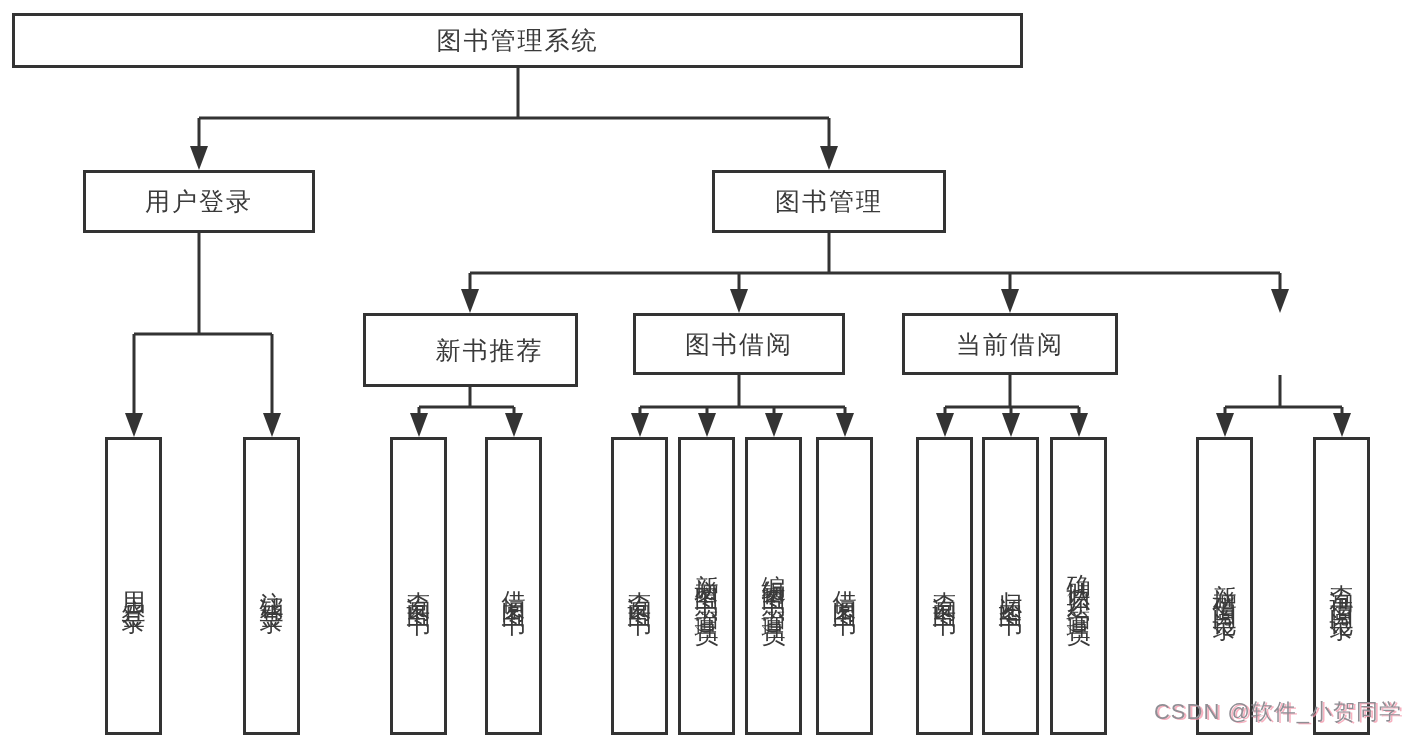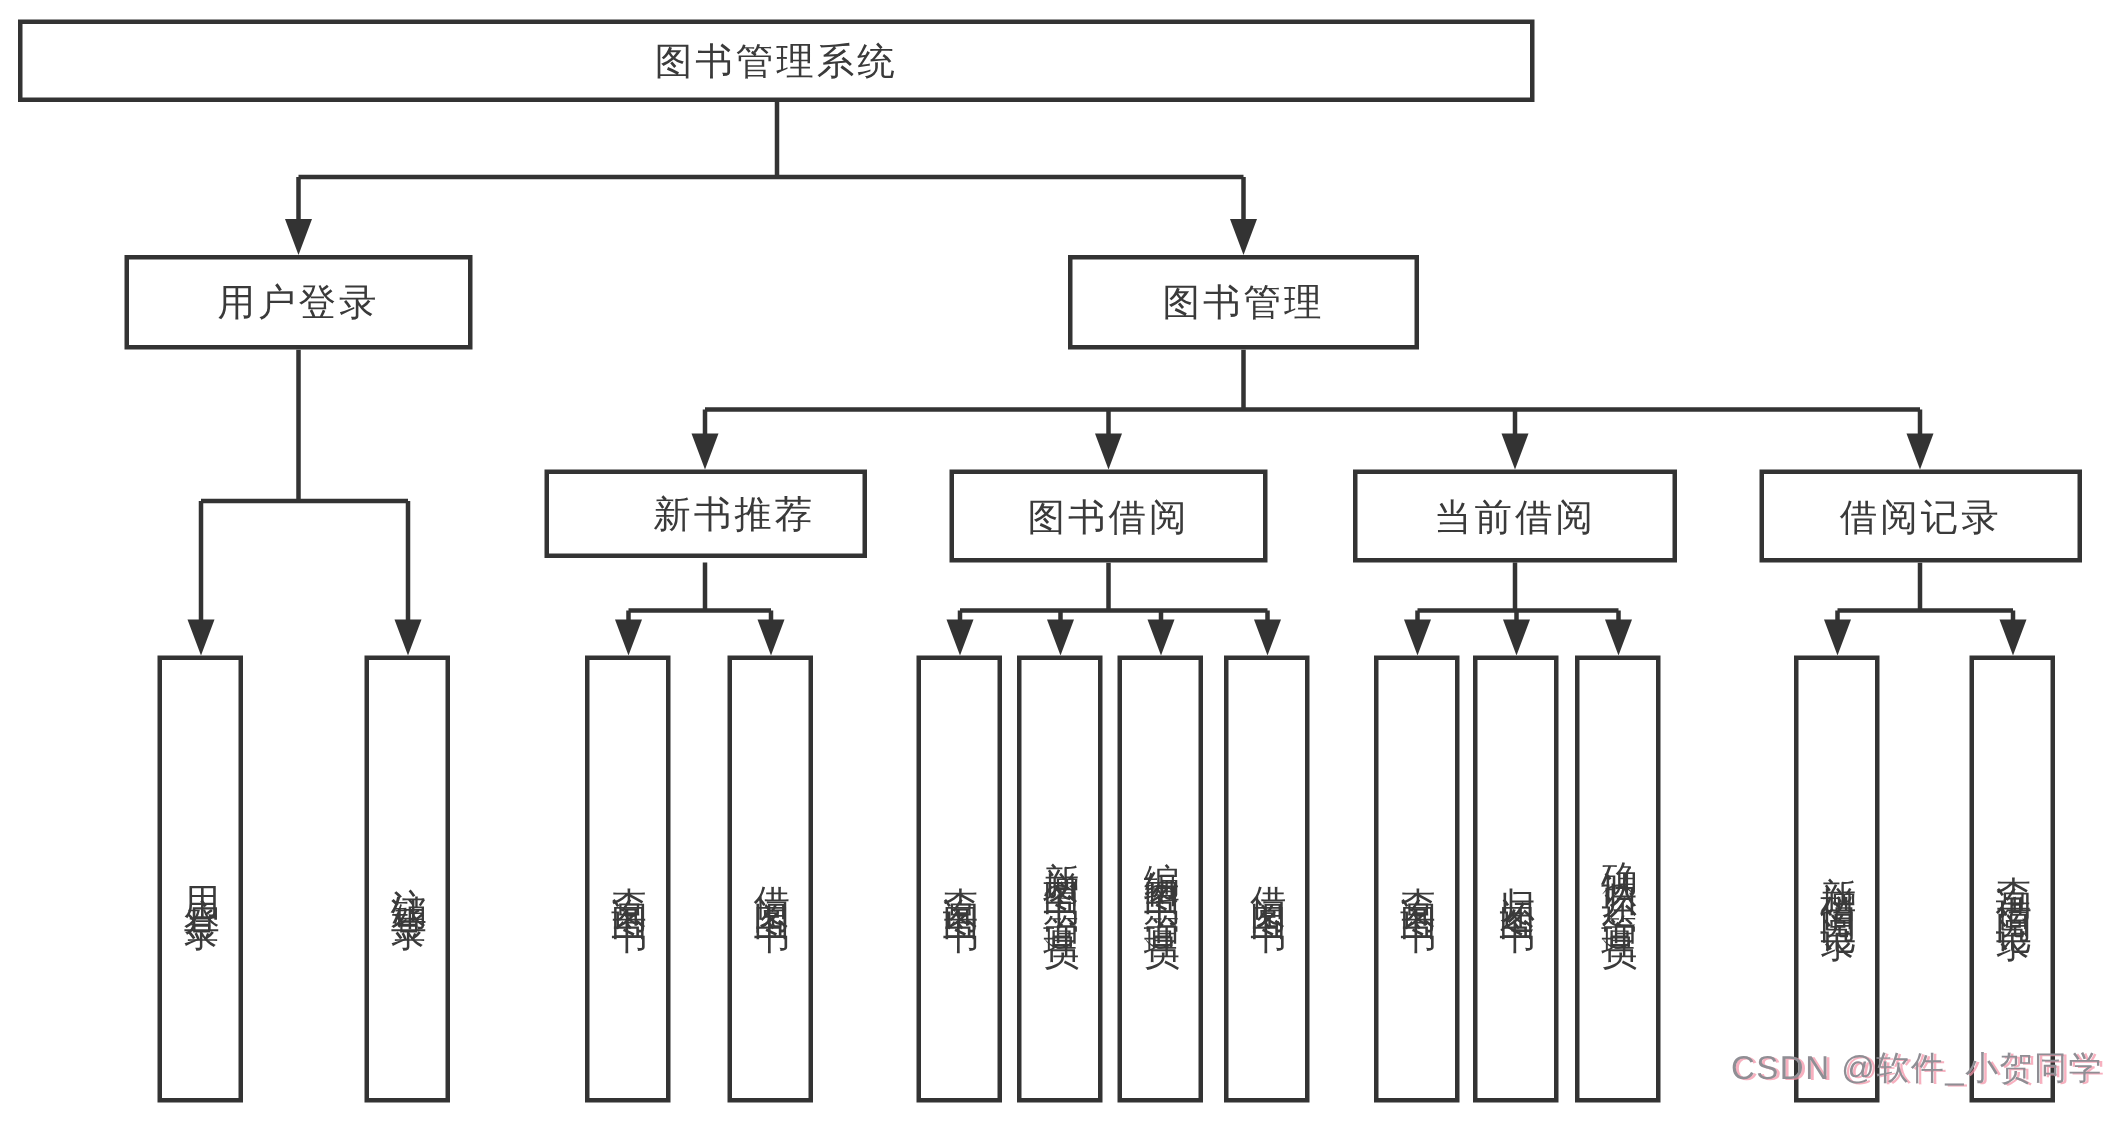--- a/index.html
+++ b/index.html
@@ -104,31 +104,28 @@
     <span class="h-label">图书管理系统</span>
   </div>
 
   <div class="box" style="left:83px; top:170px; width:232px; height:63px;">
     <span class="h-label">用户登录</span>
   </div>
   <div class="box" style="left:712px; top:170px; width:234px; height:63px;font-family:Liberation Mono, monospace;">
     <span class="h-label">图书管理</span>
   </div>
 
-  <div class="box" style="left:363px; top:313px; width:215px; height:59px;padding-left:38px;">
+  <div class="box" style="left:363px; top:313px; width:215px; height:74px;padding-left:38px;">
     <span class="h-label">新书推荐</span>
   </div>
   <div class="box" style="left:633px; top:313px; width:212px; height:62px;">
     <span class="h-label">图书借阅</span>
   </div>
   <div class="box" style="left:902px; top:313px; width:216px; height:62px;font-family:Liberation Mono, monospace;">
     <span class="h-label">当前借阅</span>
-  </div>
-  <div class="box" style="left:1173px; top:313px; width:215px; height:62px;">
-    <span class="h-label">借阅记录</span>
   </div>
 
   <div class="box leaf" style="left:105px;">
     <span class="v-label">用户登录</span>
   </div>
   <div class="box leaf" style="left:243px;">
     <span class="v-label">注销登录</span>
   </div>
 
   <div class="box leaf" style="left:390px;">

